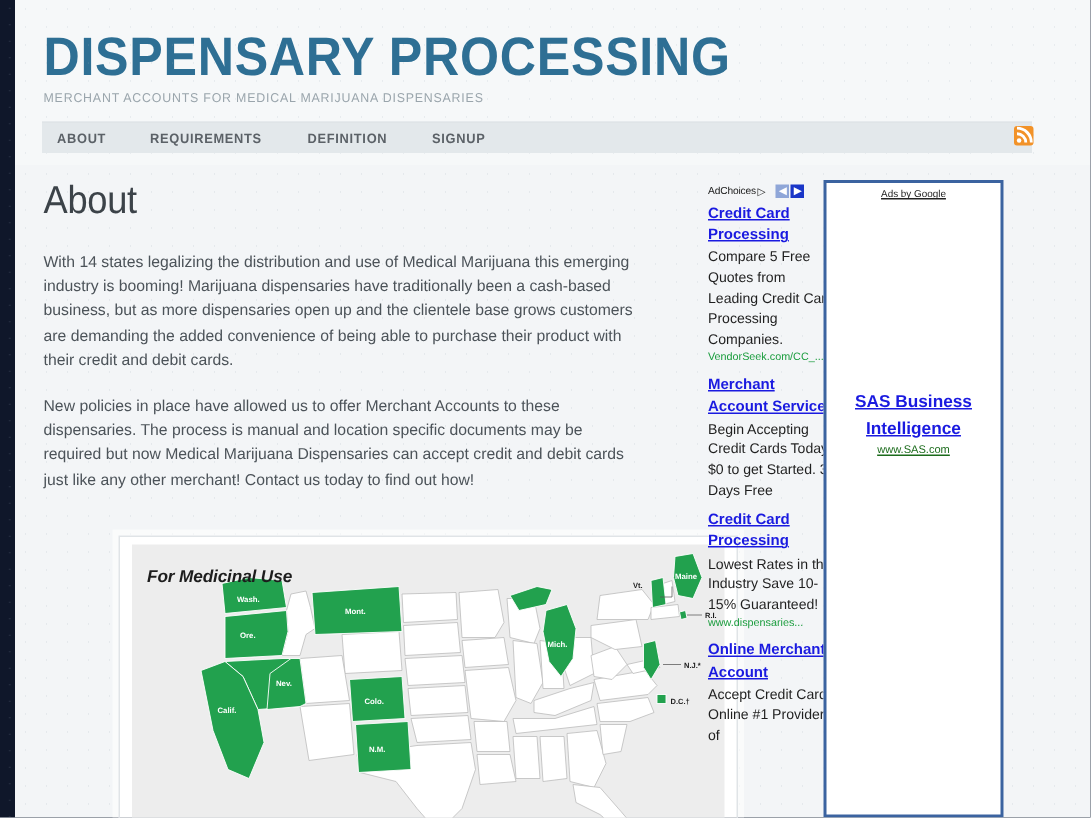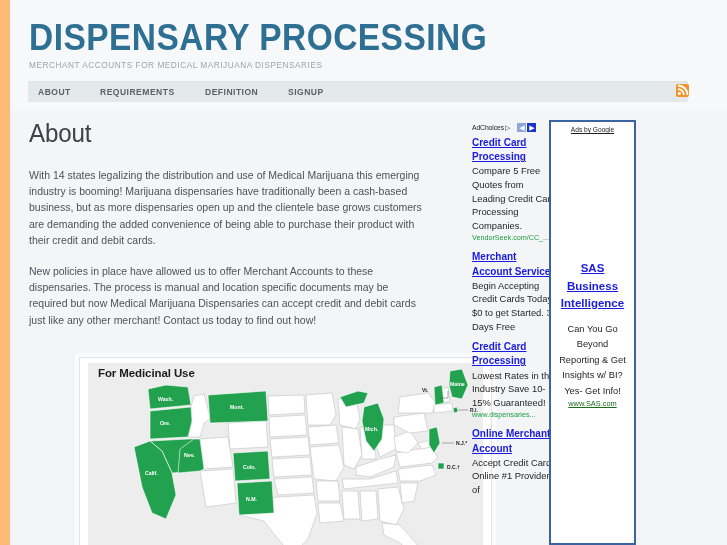--- a/index.html
+++ b/index.html
@@ -12,21 +12,21 @@
     height: 545px;
     overflow: hidden;
     background: #eceff1;
     font-family: "Liberation Sans", sans-serif;
     -webkit-font-smoothing: antialiased;
   }
   .page {
     position: relative;
     width: 727px;
     height: 545px;
-    background: #fdba74;
+    background: #0f172a;
     overflow: hidden;
   }
   
   .page::before {
     content: "";
     position: absolute;
     inset: 0;
     background-image:
       radial-gradient(rgba(150,165,180,.18) 0.6px, transparent 0.7px),
       radial-gradient(rgba(150,165,180,.12) 0.5px, transparent 0.6px);
@@ -193,25 +193,26 @@
     left: 8px;
     top: 5px;
     width: 395px;
     height: 203px;
     background: #ededed;
     overflow: hidden;
   }
   .map-heading {
     position: absolute;
     left: 10px;
-    top: 4px;
+    top: 16px;
     font-size: 11.5px;
     font-weight: 700;
     color: #1d1d1d;
     letter-spacing: -0.1px;
+    font-style: italic;
   }
   .map-legend {
     position: absolute;
     left: 10px;
     top: 25px;
     width: 68px;
     font-size: 8.6px;
     line-height: 11.4px;
     color: #2b2b2b;
   }
@@ -288,21 +289,21 @@
     text-overflow: ellipsis;
     display: block;
     cursor: pointer;
   }
 
   
   .ad-box {
     position: absolute;
     left: 549px;
     top: 120px;
-    width: 87px;
+    width: 120px;
     height: 425px;
     background: #ffffff;
     border: 2px solid #3b63a0;
     z-index: 3;
     box-sizing: border-box;
     overflow: hidden;
   }
   .ads-by {
     margin-top: 4px;
     text-align: center;
@@ -543,19 +544,18 @@
           <div class="ad-desc">Accept Credit Cards Online #1 Provider of</div>
         </div>
 
       </aside>
     </main>
 
     <aside class="ad-box">
       <div class="ads-by">Ads by Google</div>
       <div class="boxad-body">
         <a class="boxad-title">SAS Business Intelligence</a>
-        <div class="boxad-desc">Can You Go Beyond Reporting &amp; Get Insights w/ BI? Yes- Get Info!</div>
         <a class="boxad-url">www.SAS.com</a>
       </div>
     </aside>
 
   </div>
 </div>
 
 </body></html>

